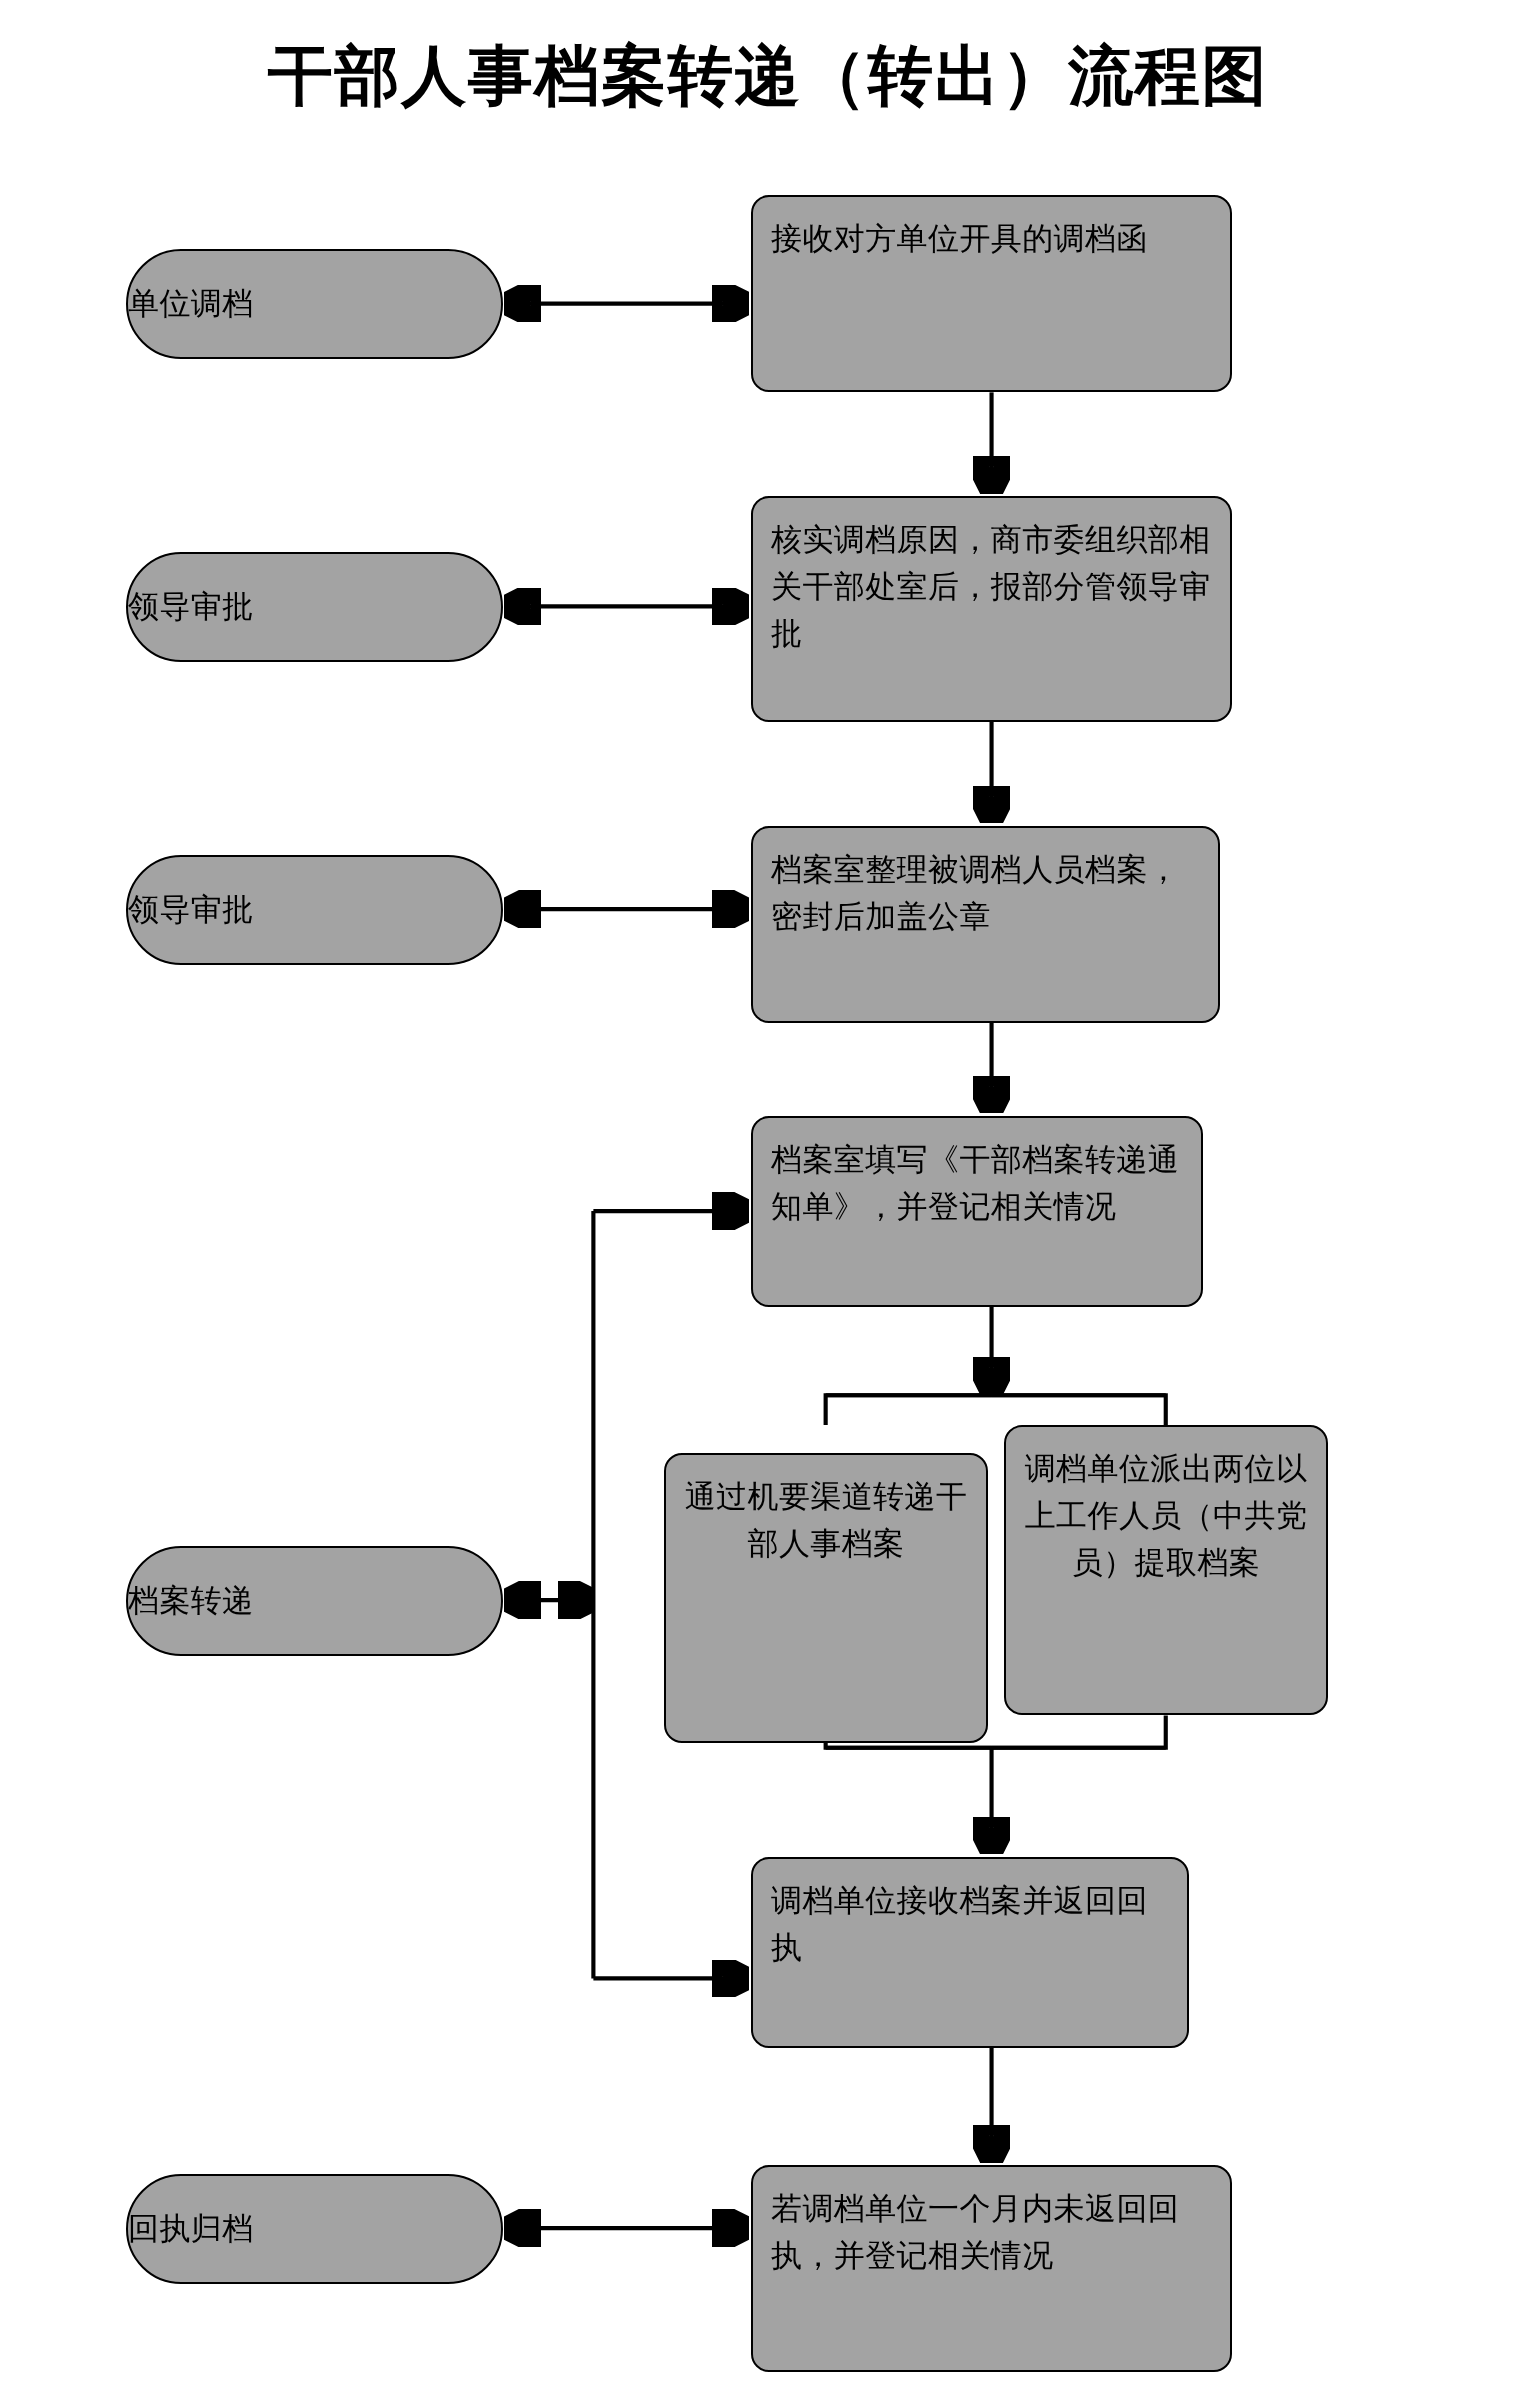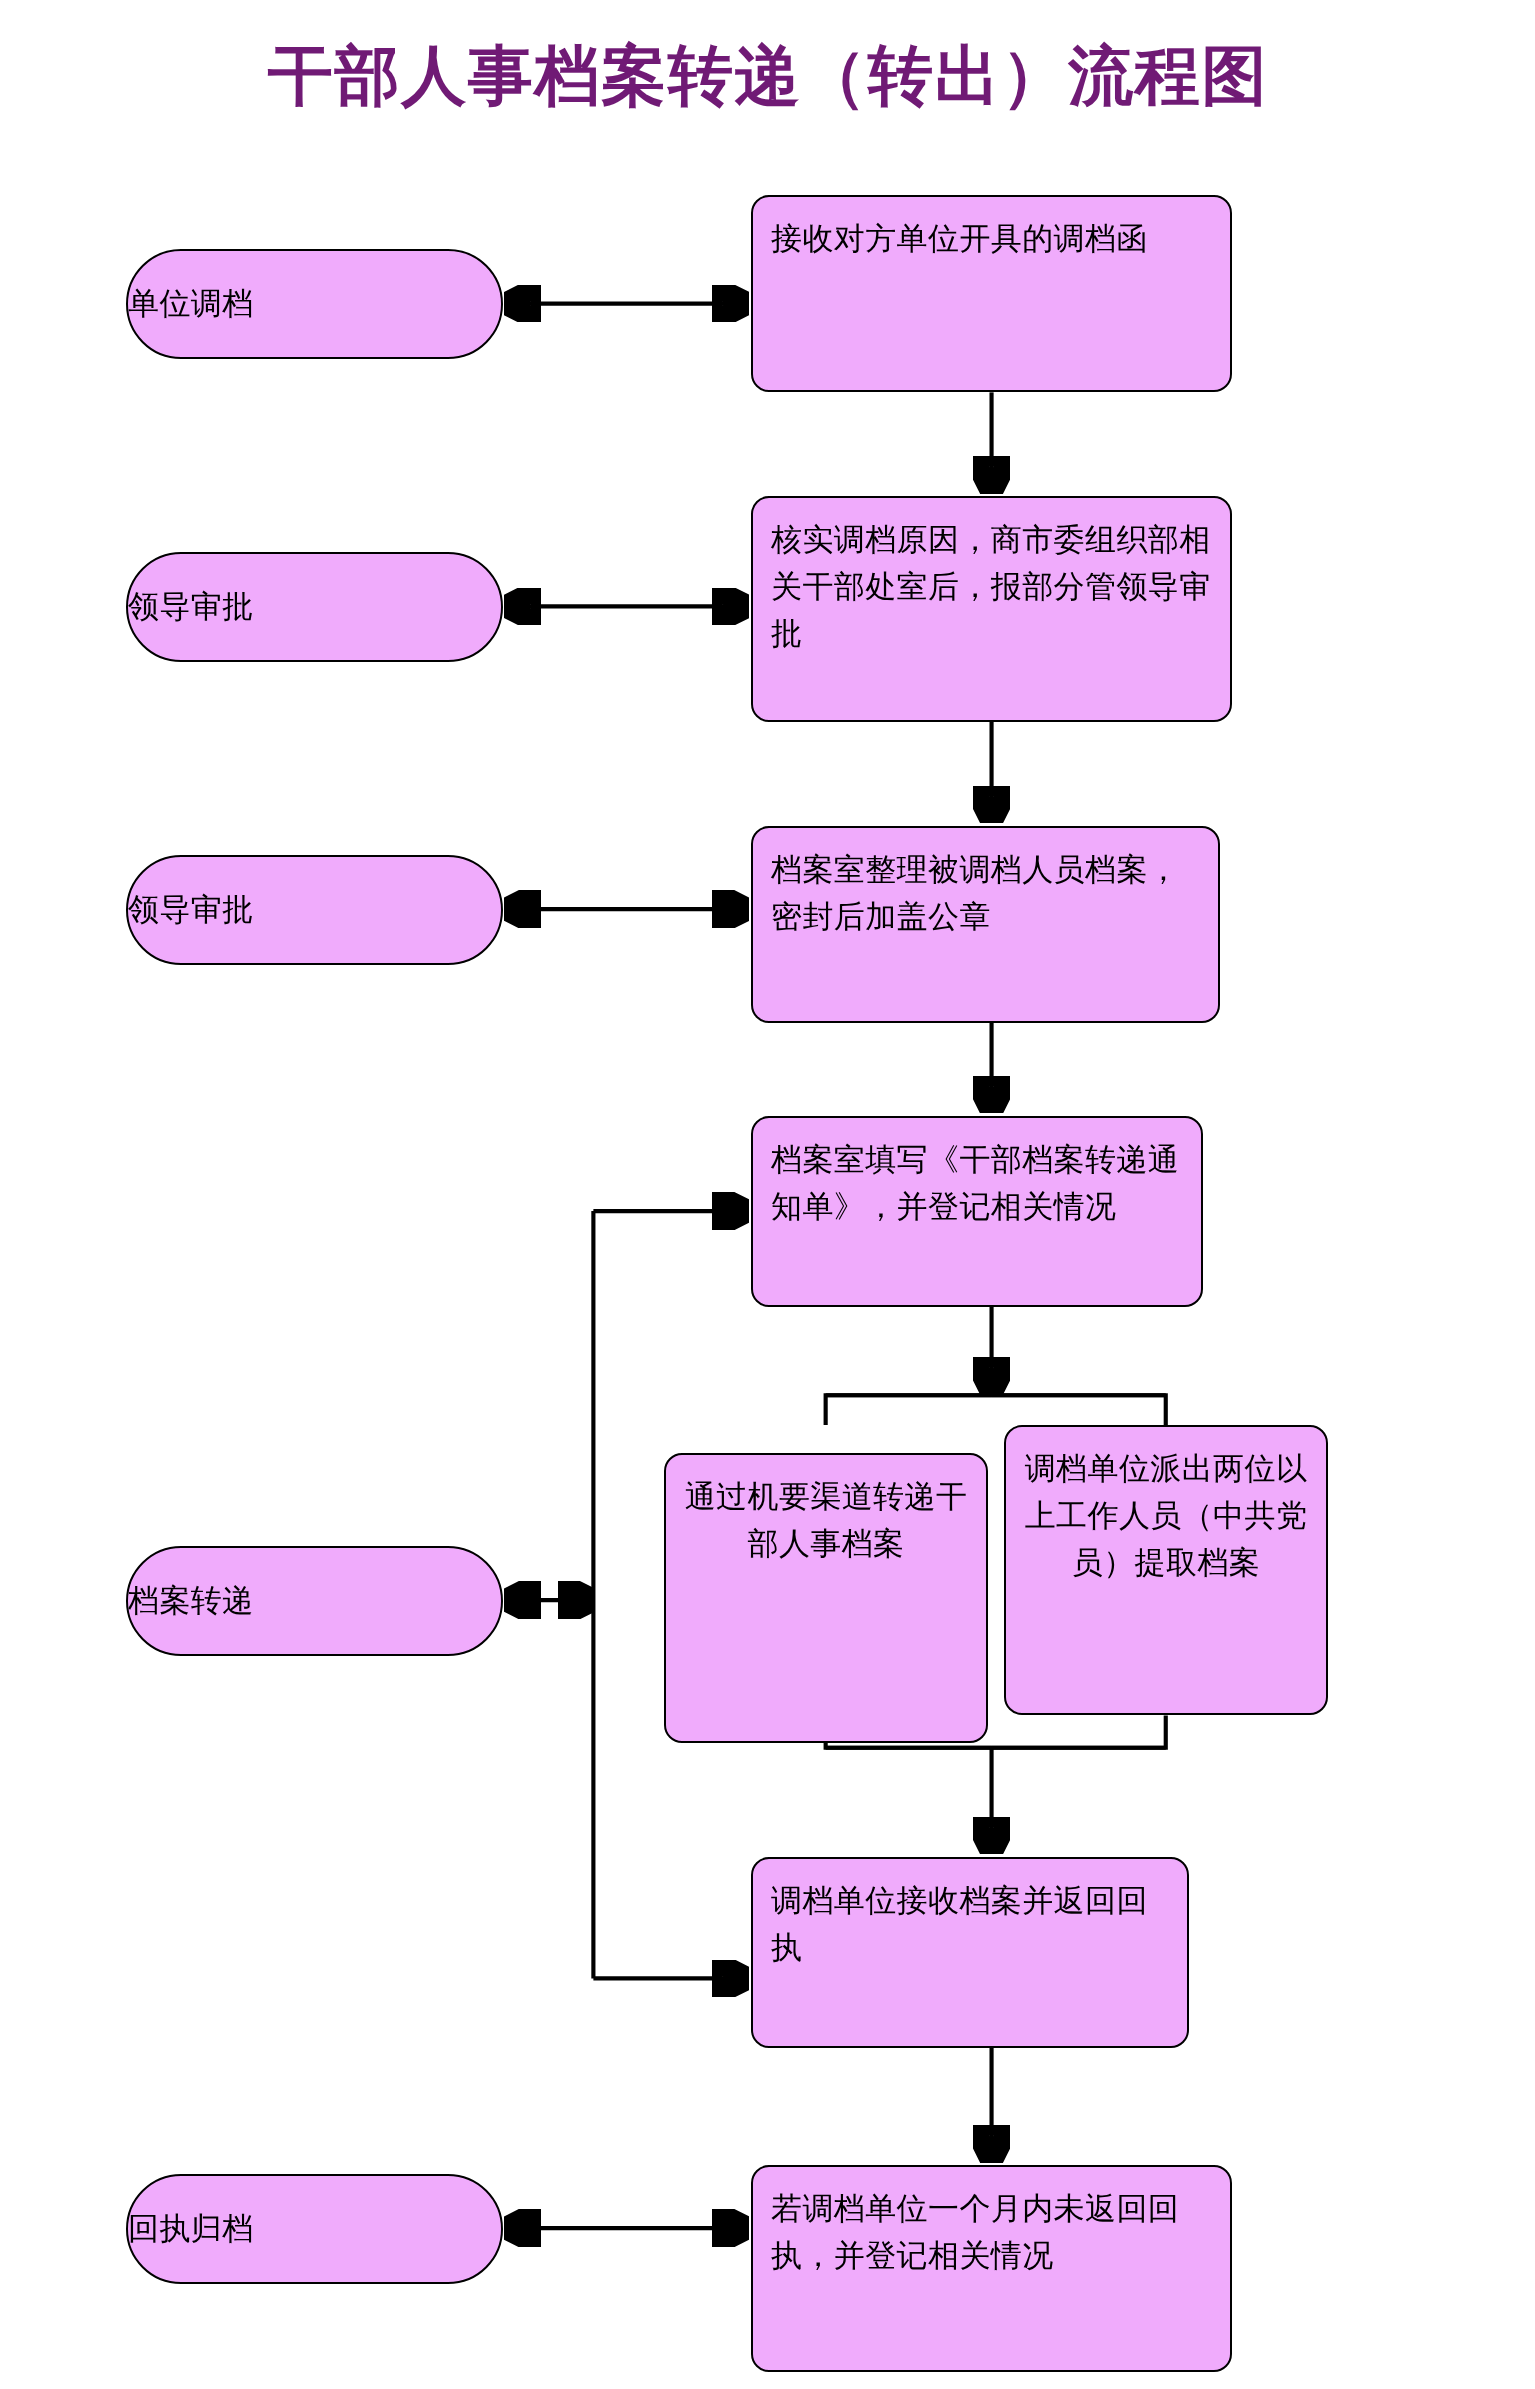--- a/index.html
+++ b/index.html
@@ -23,28 +23,28 @@
   .page-title {
     position: absolute;
     left: 0;
     top: 31.5px;
     width: 1536px;
     text-align: center;
     font-family: "DejaVu Serif", "Liberation Serif", serif;
     font-weight: bold;
     font-size: 65px;
     letter-spacing: 1.7px;
-    color: #701a75;
+    color: #000000;
     white-space: nowrap;
   }
   .node {
     position: absolute;
     box-sizing: border-box;
     border: 2.5px solid #000;
-    background: #f0abfc;
+    background: #a3a3a3;
     color: #000;
     display: flex;
     align-items: flex-start;
     overflow: hidden;
   }
   .node.rect {
     border-radius: 18px;
   }
   .node.pill {
     border-radius: 829px;

